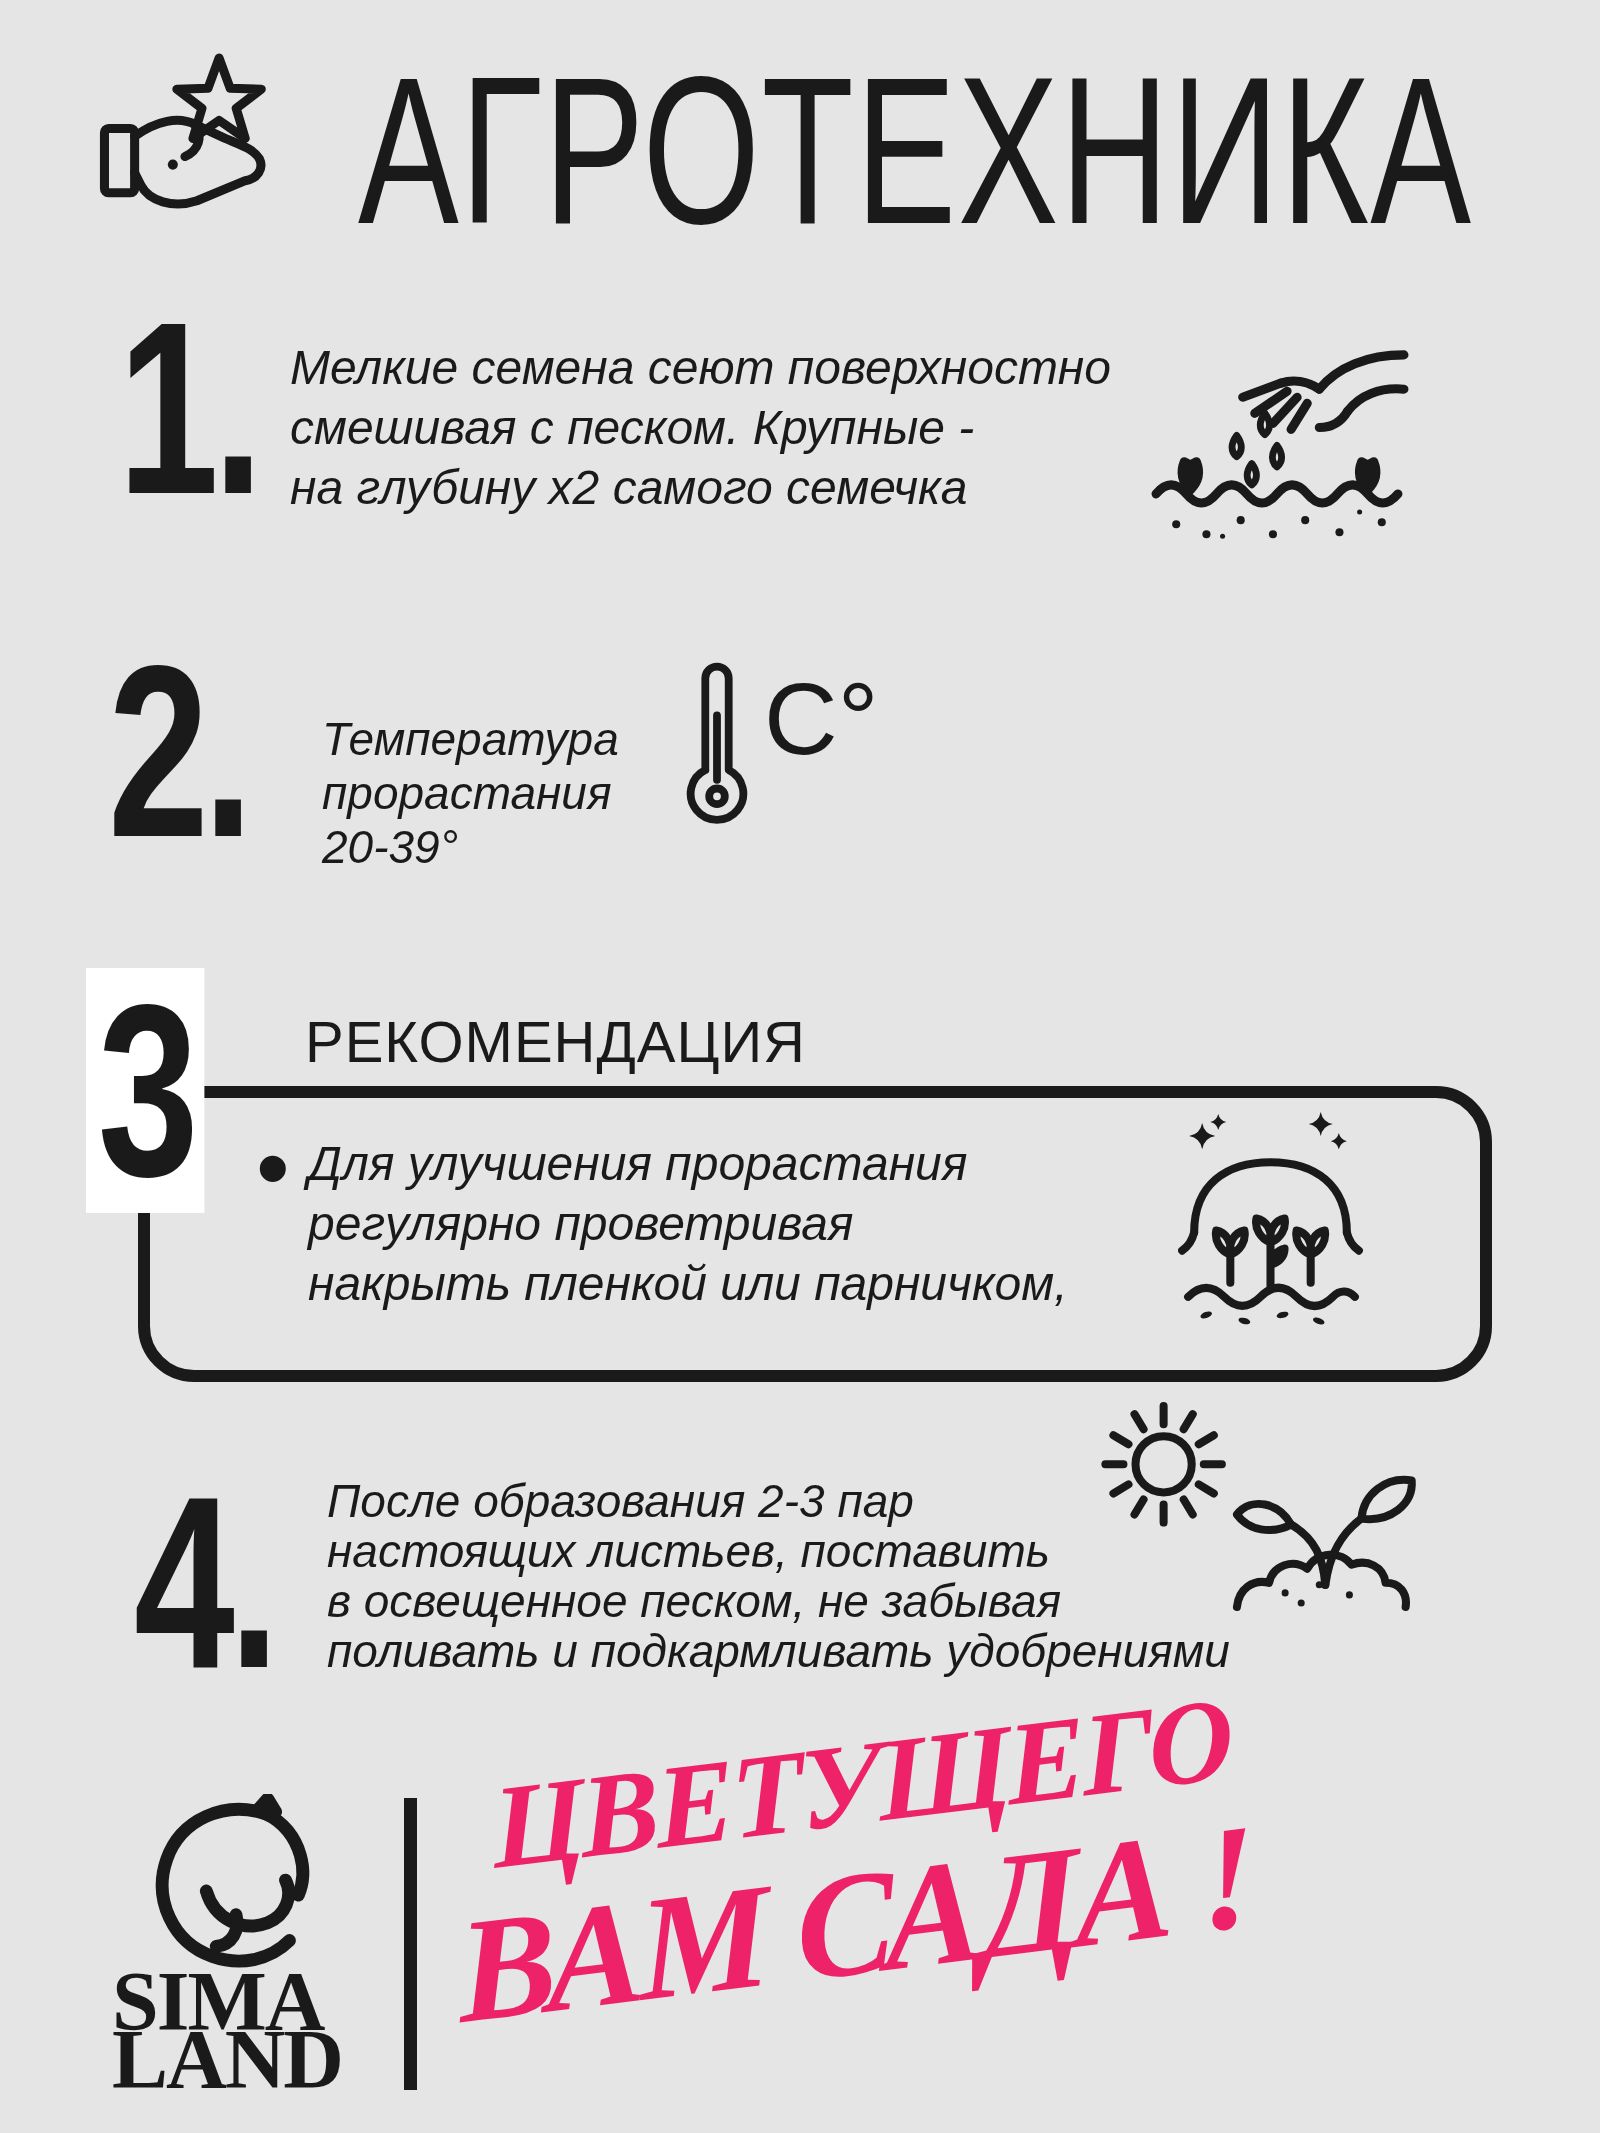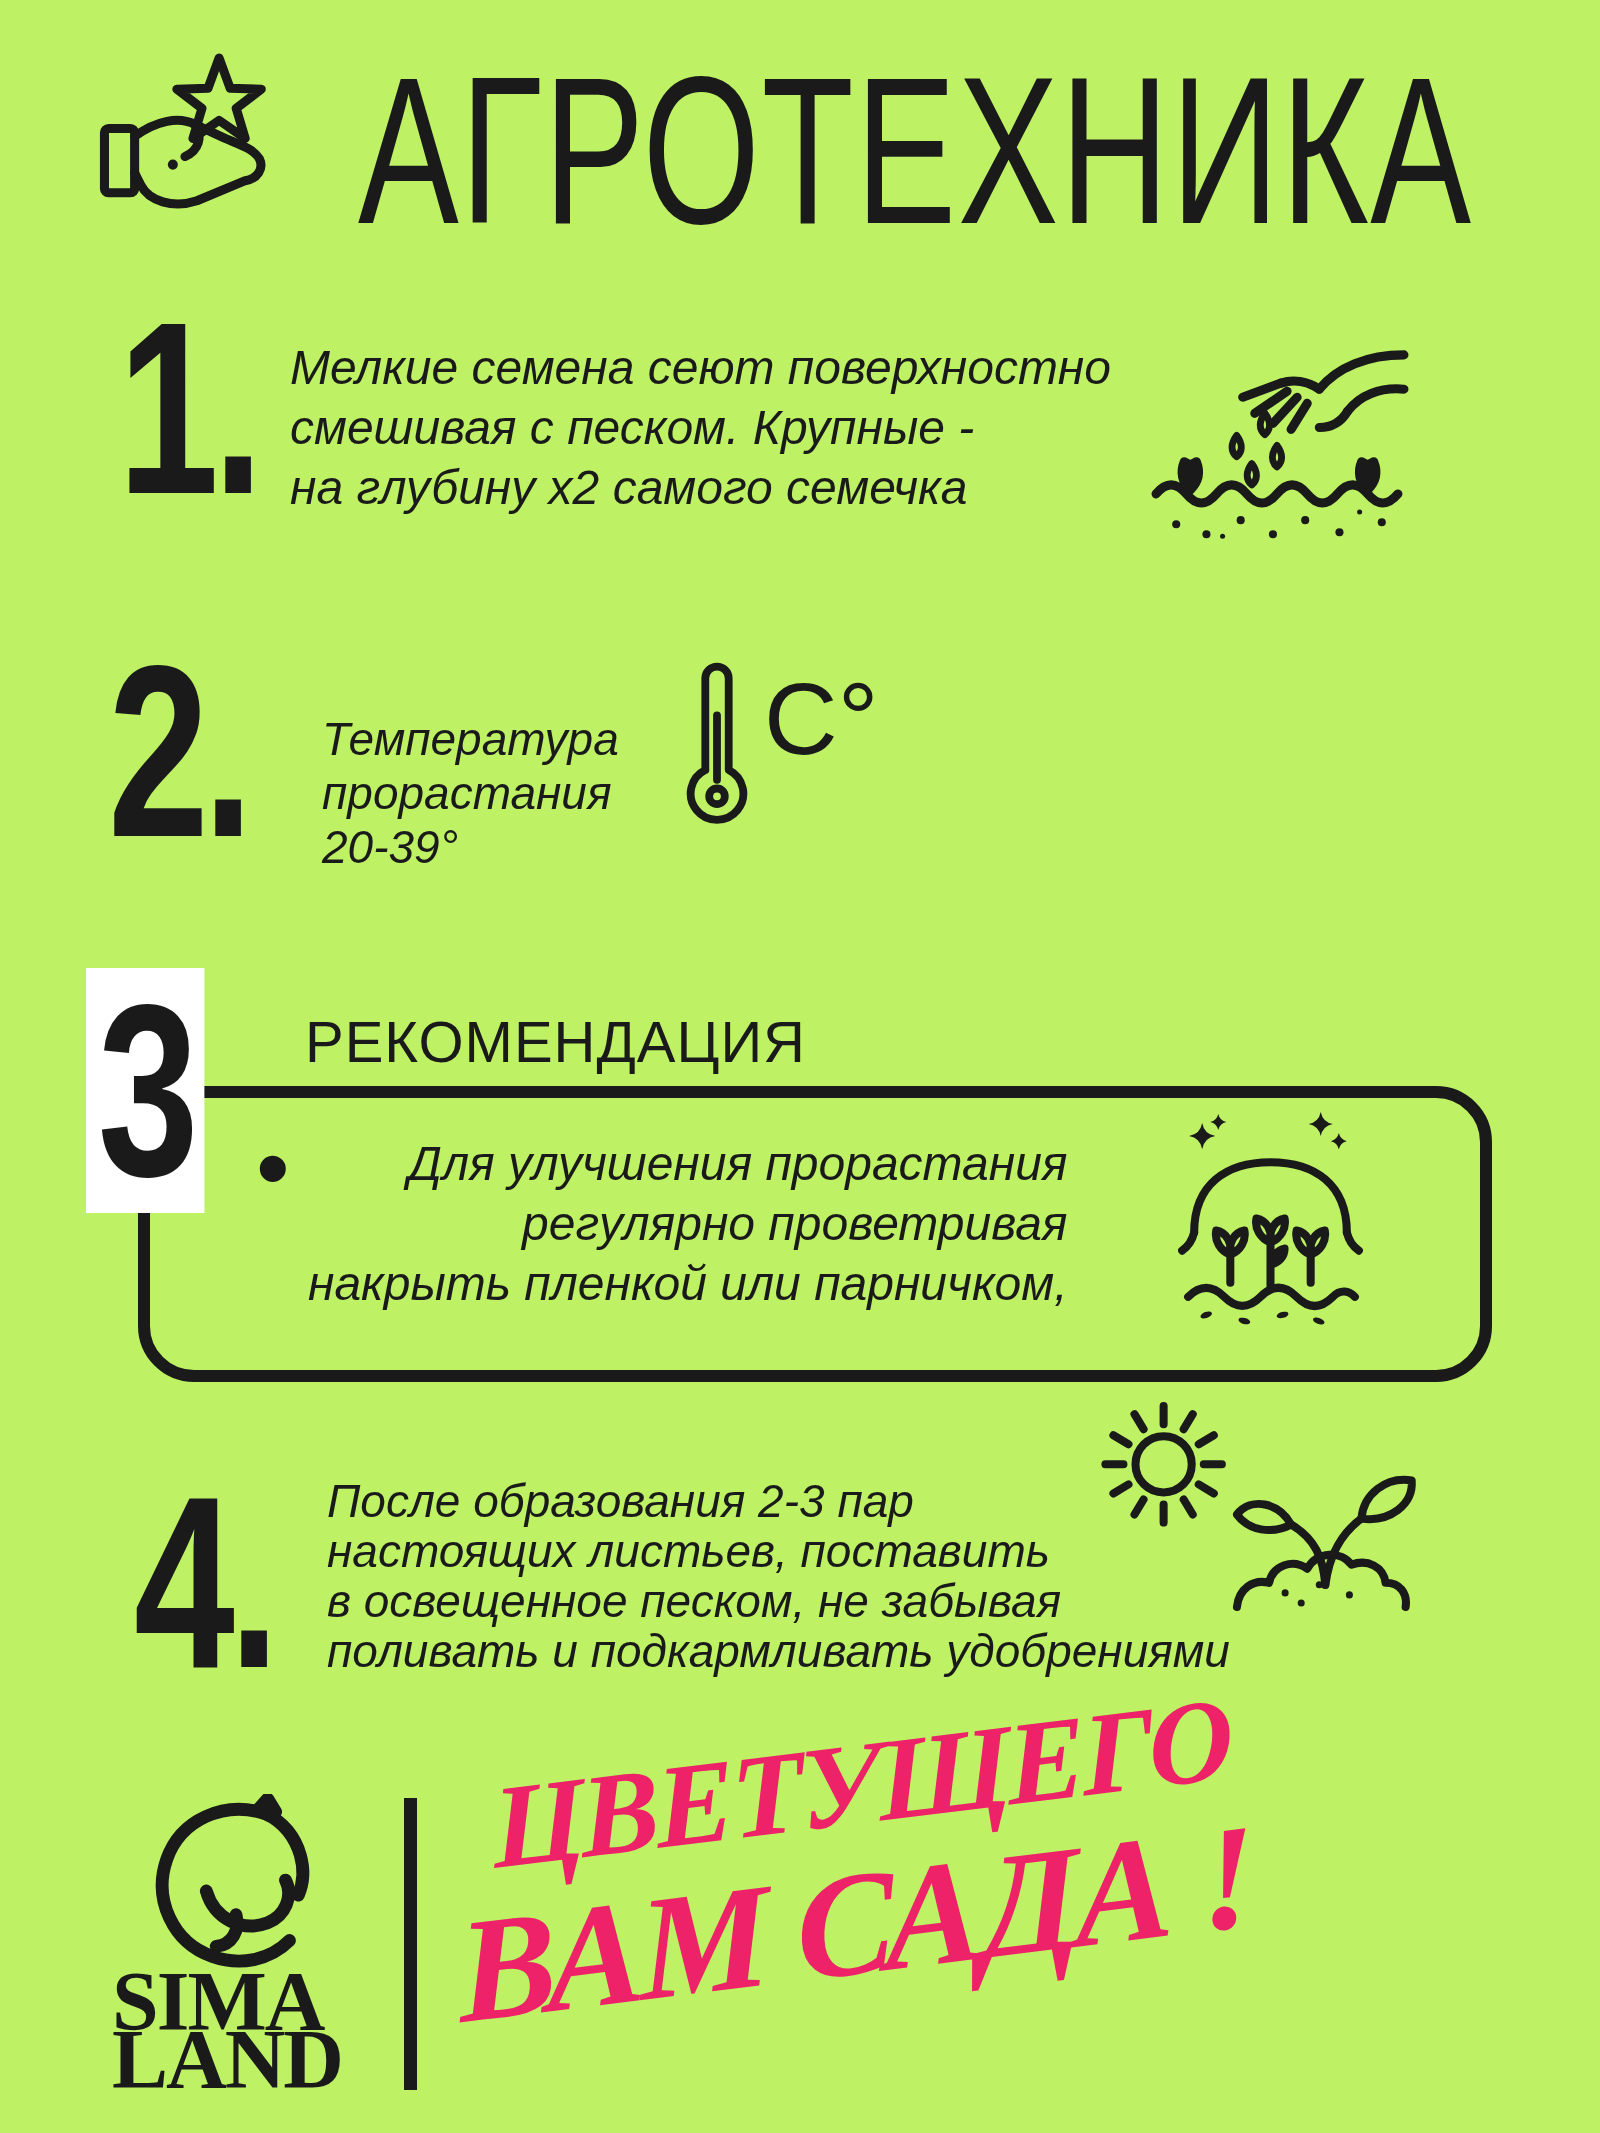--- a/index.html
+++ b/index.html
@@ -1,37 +1,37 @@
 <!DOCTYPE html>
 <html><head>
 <meta charset="utf-8">
 <style>
   html,body{margin:0;padding:0;background:#ffffff;}
-  .page{position:relative;width:1600px;height:2133px;background:#bef264;overflow:hidden;
+  .page{position:relative;width:1600px;height:2133px;background:#e5e5e5;overflow:hidden;
         font-family:"Liberation Sans",sans-serif;color:#1a1a1a;}
   .abs{position:absolute;}
 
   
   .title{left:358px;top:46px;font-size:210px;line-height:1;letter-spacing:2px;
          transform:scaleX(0.72);transform-origin:left top;white-space:nowrap;font-weight:400;}
   #icon-header{left:98px;top:52px;width:212px;height:186px;}
 
   
   .num{font-weight:700;font-size:245px;line-height:1;letter-spacing:-8px;
        transform:scaleX(0.74);transform-origin:left top;white-space:nowrap;}
   #num1{left:118px;top:286px;}
   #num2{left:108px;top:629px;}
   #num3{left:86px;top:968px;background:#fff;padding:0 16px;z-index:2;}
   #num4{left:134px;top:1460px;}
 
   
   .txt .ln{display:block;font-style:italic;}
   #txt1{left:290px;top:338px;font-size:48px;line-height:60px;}
   #txt2{left:322px;top:688px;font-size:46px;line-height:54px;margin-top:24px;}
-  #txt3{left:308px;top:1134px;font-size:48px;line-height:60px;z-index:2;text-align:right;}
+  #txt3{left:308px;top:1134px;font-size:48px;line-height:60px;z-index:2;}
   #txt4{left:327px;top:1476px;font-size:46px;line-height:50px;white-space:nowrap;}
 
   
   #icon1{left:1148px;top:326px;width:262px;height:218px;}
   #icon2{left:678px;top:652px;width:78px;height:196px;}
   #c-label{left:764px;top:668px;font-size:102px;line-height:1;}
   #icon3{left:1178px;top:1112px;width:186px;height:216px;z-index:2;}
   #icon4{left:1088px;top:1386px;width:332px;height:236px;}
 
   

